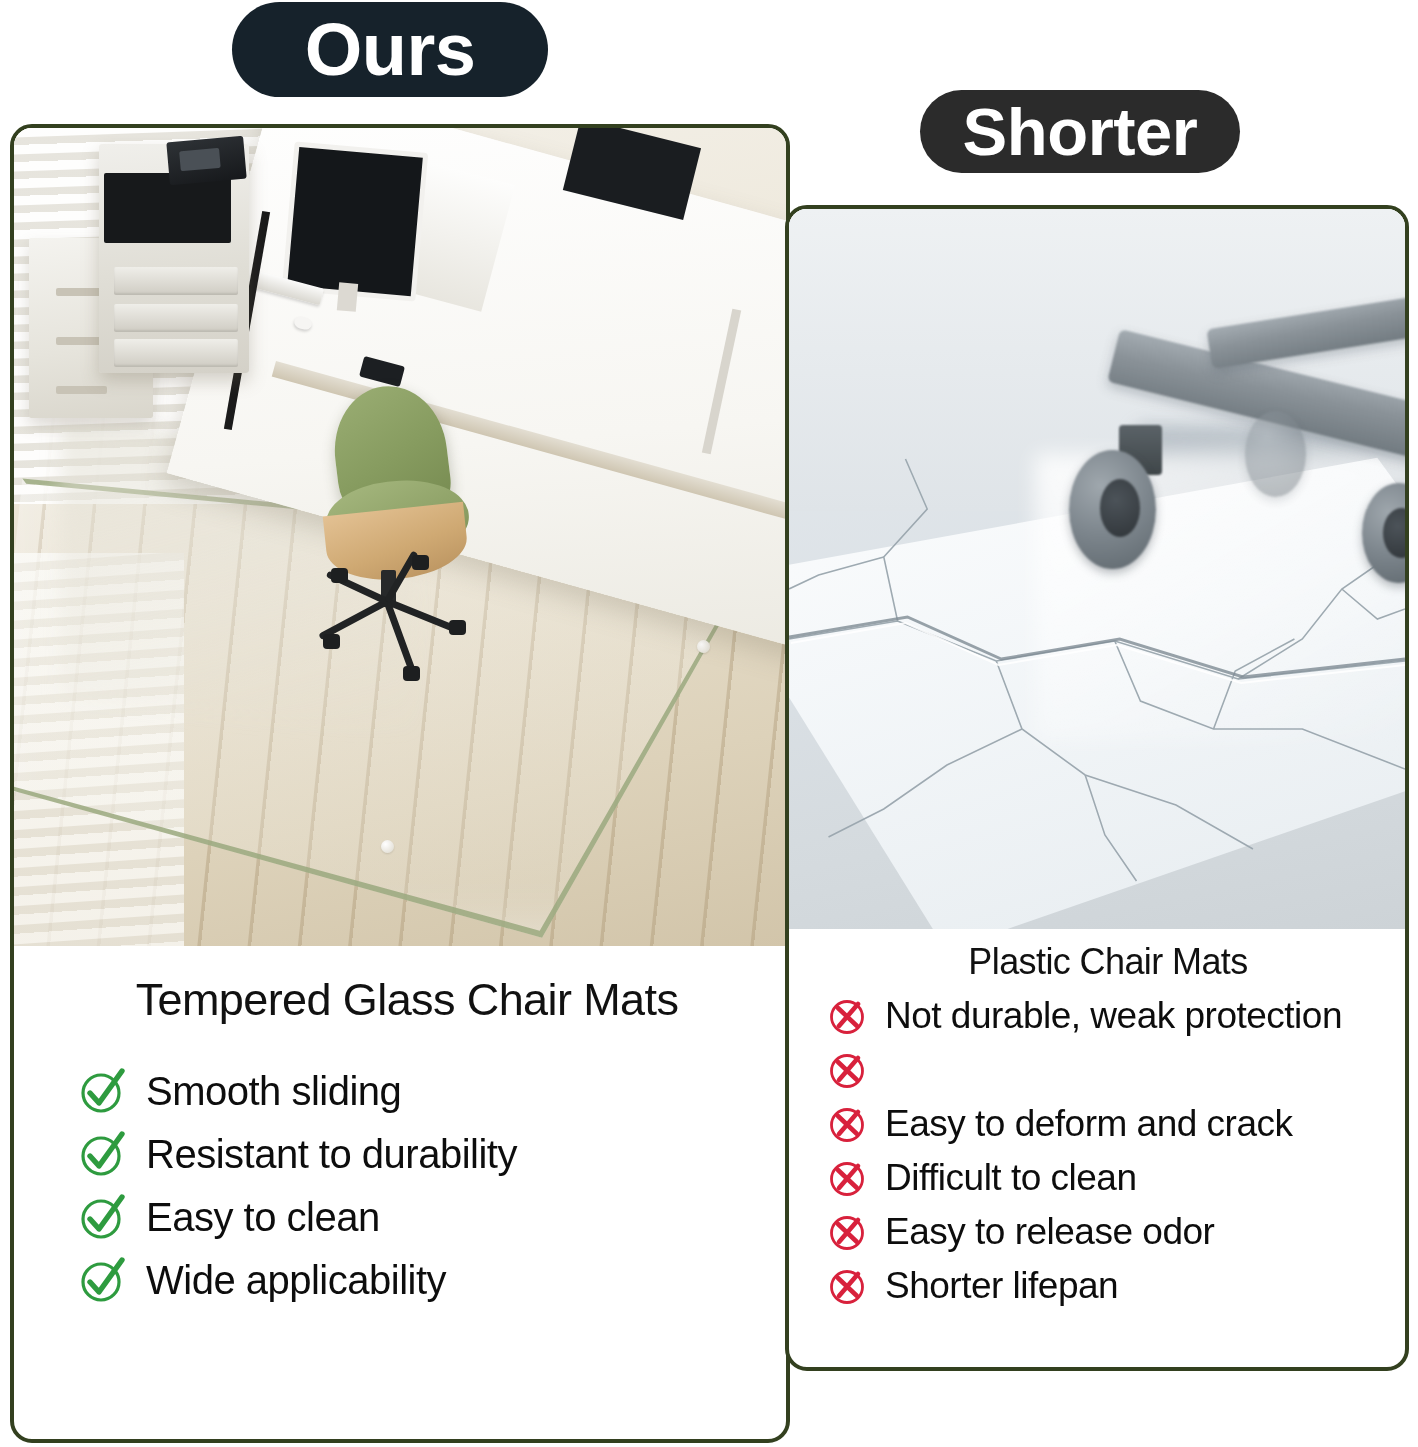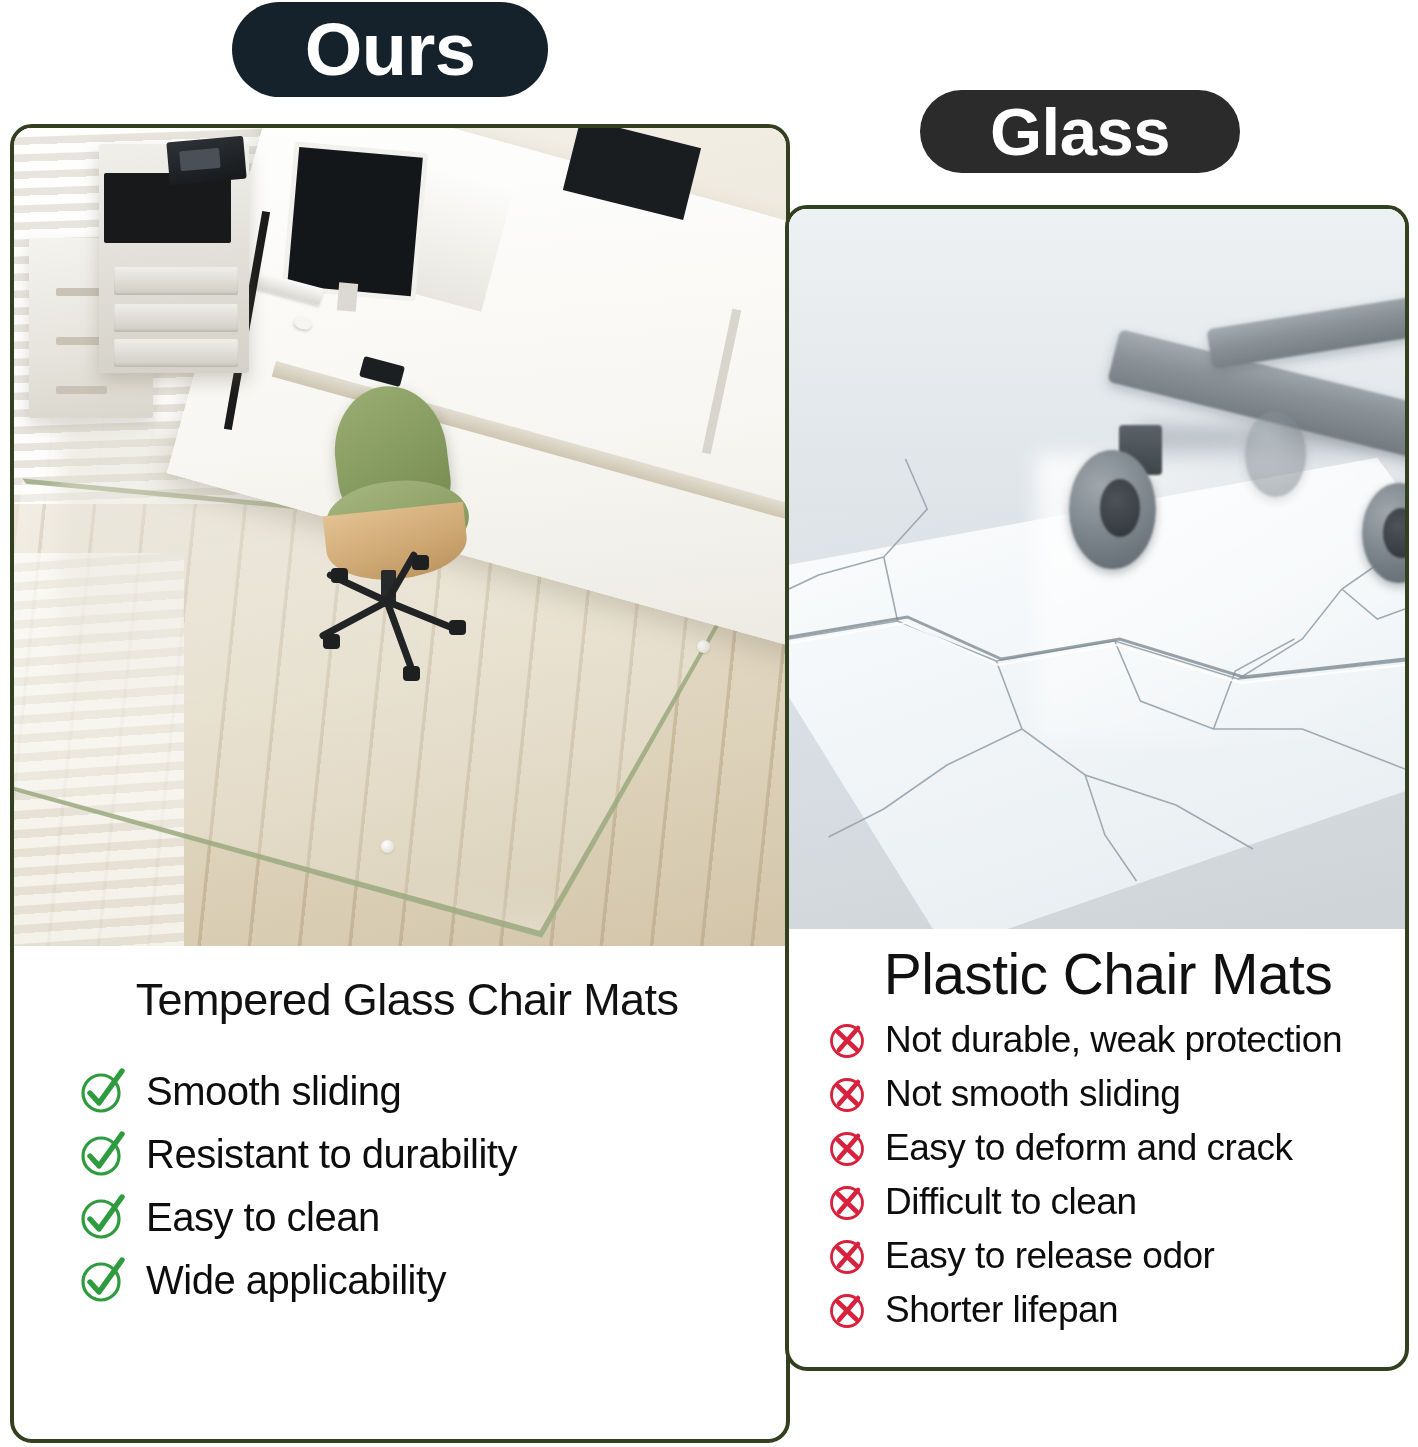--- a/index.html
+++ b/index.html
@@ -486,21 +486,21 @@
     text-align: center;
     white-space: nowrap;
   }
   #heading-ours {
     font-size: 45px;
     letter-spacing: -0.6px;
     margin: 0 0 34px 0;
     padding-left: 14px;
   }
   #heading-others {
-    font-size: 57px;
+    font-size: 36px;
     letter-spacing: -0.6px;
     margin: 0 0 6px 0;
     padding-left: 22px;
   }
 
   ul.feature-list {
     list-style: none;
     margin: 0;
     padding: 0;
   }
@@ -532,21 +532,21 @@
   .item-label { display: inline-block; }
 </style>
 </head>
 <body>
 
 <div class="badge" id="badge-ours">
   <span>Ours</span>
 </div>
 
 <div class="badge" id="badge-others">
-  <span>Glass</span>
+  <span>Shorter</span>
 </div>
 
 <div class="card" id="card-ours">
 
   <div class="photo" id="photo-ours">
     <div class="office-bg"></div>
     <div class="wood-floor"></div>
     <div class="window-blinds"></div>
     <div class="blinds-lower"></div>
 
@@ -694,21 +694,20 @@
         <span class="item-label">Not durable, weak protection</span>
       </li>
       <li>
         <span class="icon-box">
           <svg viewBox="0 0 42 42" width="42" height="42">
             <circle cx="20" cy="22" r="15.5" fill="none" stroke="#d8213c" stroke-width="2.8"></circle>
             <path d="M11 13 L30 31" fill="none" stroke="#d8213c" stroke-width="4.6" stroke-linecap="round"></path>
             <path d="M31 9 L12 31" fill="none" stroke="#d8213c" stroke-width="4.6" stroke-linecap="round"></path>
           </svg>
         </span>
-        <span class="item-label">Not smooth sliding</span>
       </li>
       <li>
         <span class="icon-box">
           <svg viewBox="0 0 42 42" width="42" height="42">
             <circle cx="20" cy="22" r="15.5" fill="none" stroke="#d8213c" stroke-width="2.8"></circle>
             <path d="M11 13 L30 31" fill="none" stroke="#d8213c" stroke-width="4.6" stroke-linecap="round"></path>
             <path d="M31 9 L12 31" fill="none" stroke="#d8213c" stroke-width="4.6" stroke-linecap="round"></path>
           </svg>
         </span>
         <span class="item-label">Easy to deform and crack</span>

